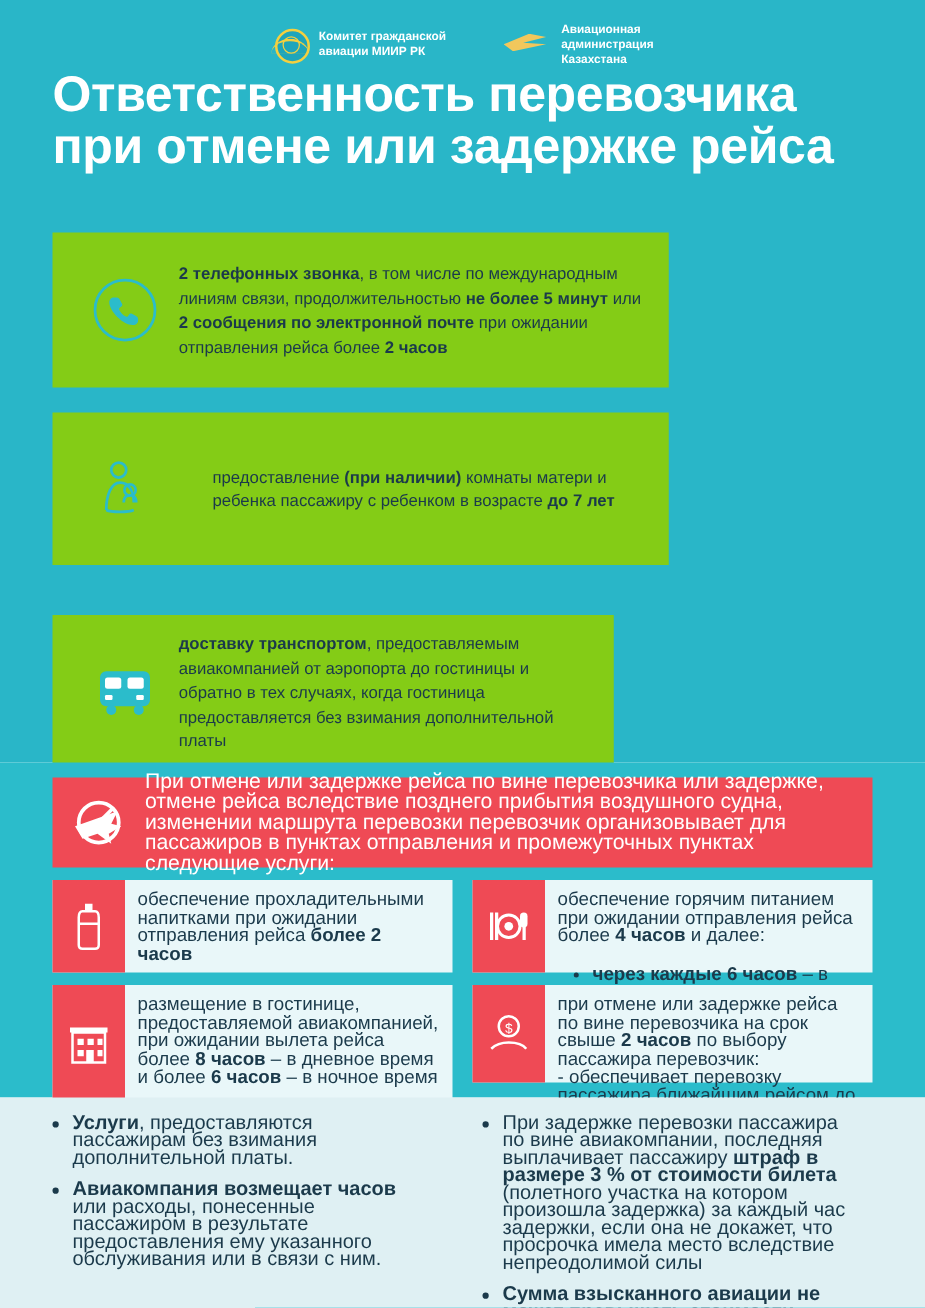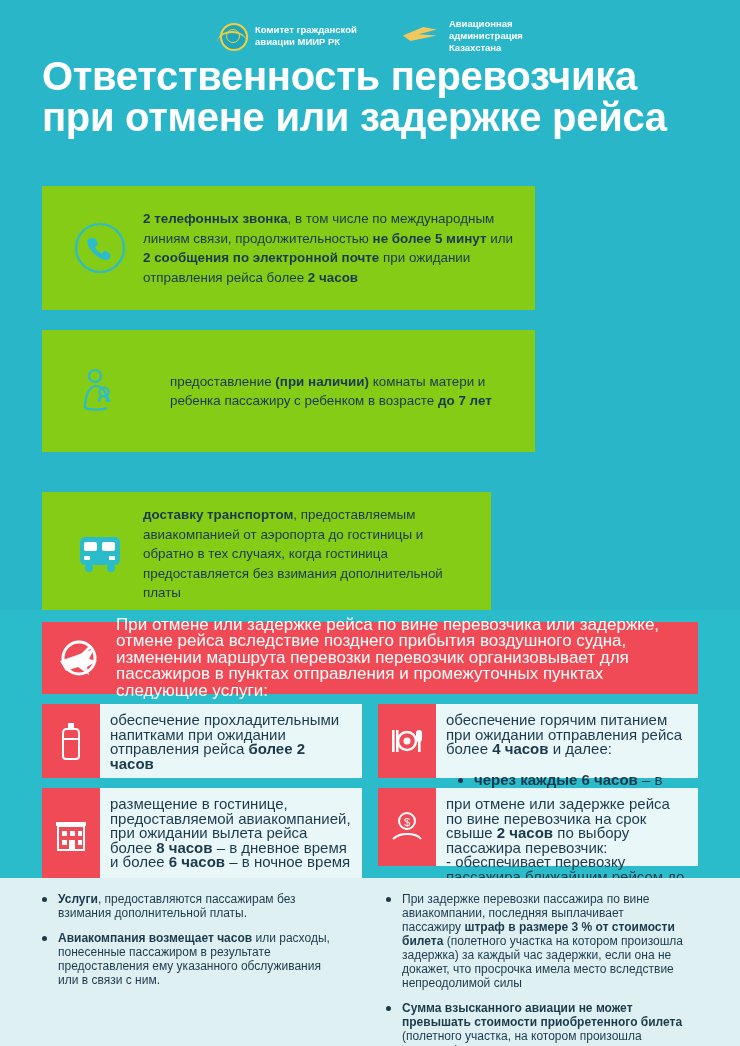--- a/index.html
+++ b/index.html
@@ -89,21 +89,21 @@
   .q li{margin:16px;padding:0;}
 
   
   .bottom{
     position:absolute;left:0;top:878px;width:740px;height:168px;background:#dff0f3;
   }
   .notes{position:absolute;left:42px;top:892px;width:656px;}
   .col{position:absolute;top:0;width:300px;}
   .colL{left:0;}
   .colR{left:344px;}
-  .note{position:relative;padding-left:16px;margin-bottom:11px;font-size:12px;line-height:14px;color:#1b3a4b;}
+  .note{position:relative;padding-left:16px;margin-bottom:11px;font-size:16px;line-height:14px;color:#1b3a4b;}
   .note:before{
     content:"";position:absolute;left:0;top:4.5px;width:5px;height:5px;border-radius:50%;background:#1b3a4b;
   }
   .note b{font-weight:bold;}
   svg{display:block;}
 </style>
 </head>
 <body>
 
 <div class="page">

